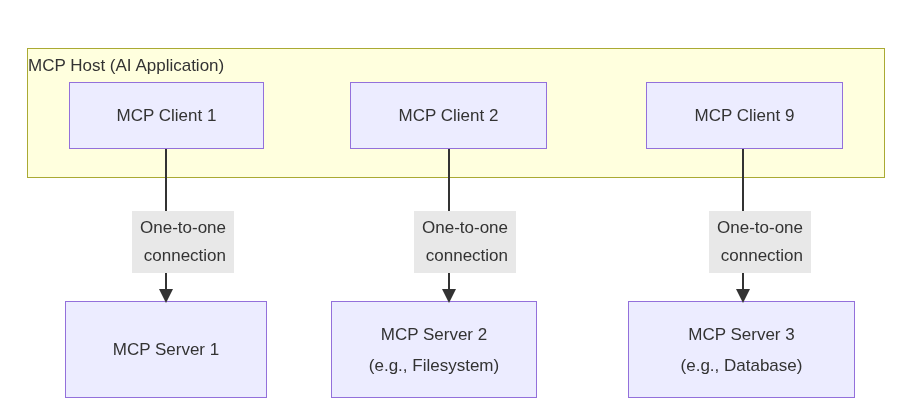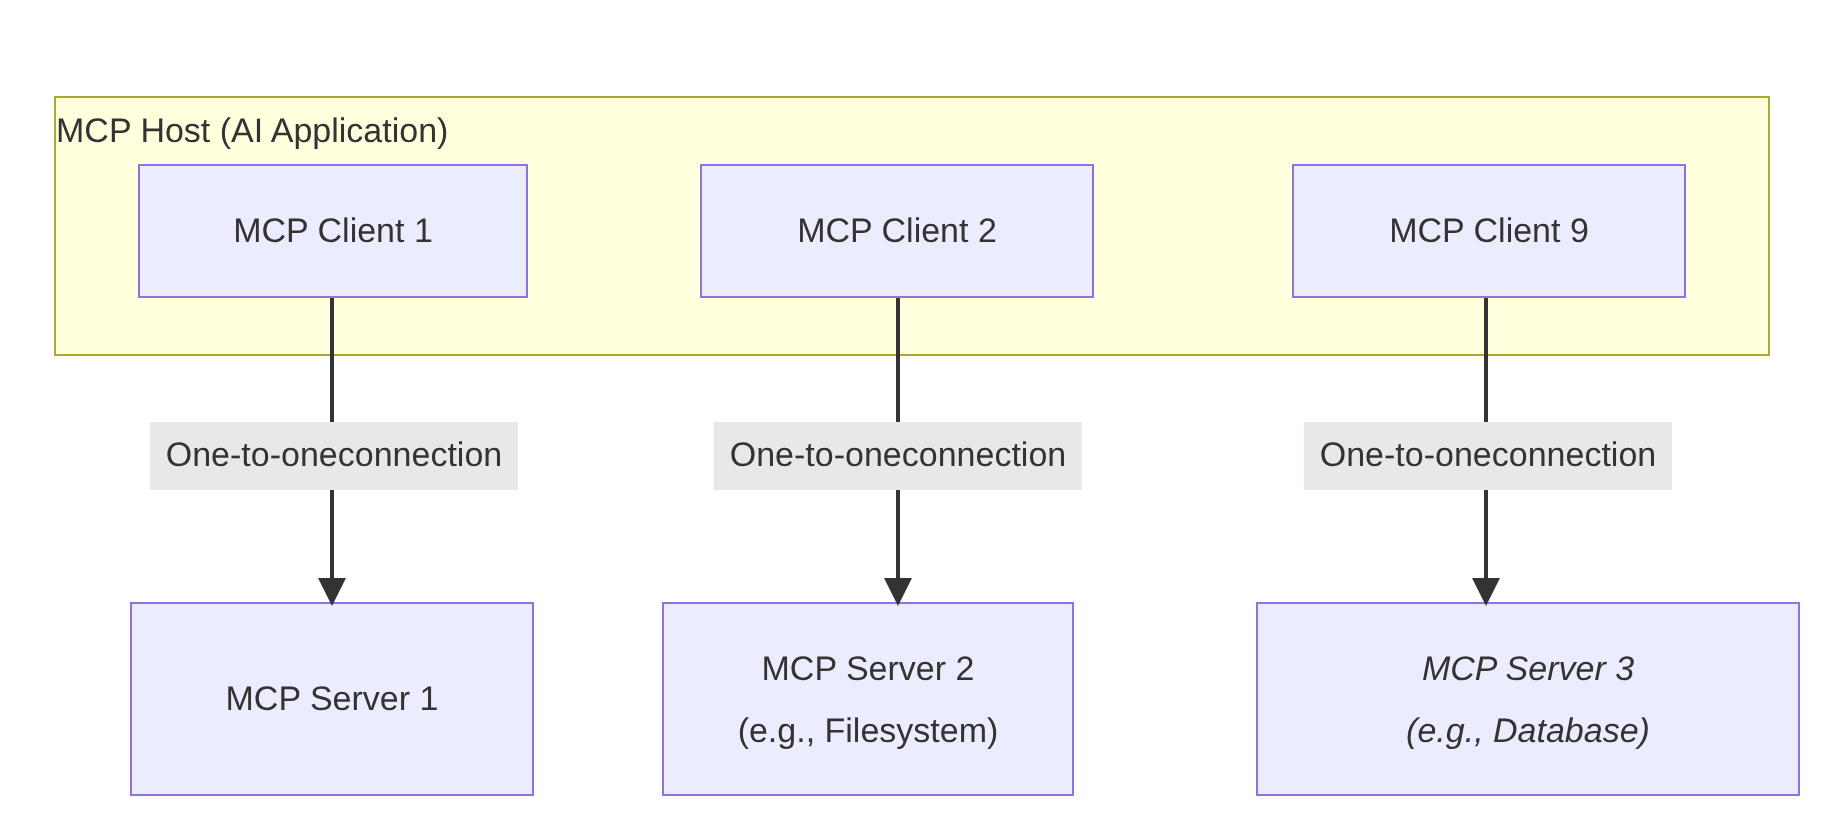--- a/index.html
+++ b/index.html
@@ -53,21 +53,21 @@
     text-align: center;
     line-height: 31px;
   }
   .client { top: 82px; height: 67px; }
   .client.c0 { left: 69px;  width: 195px; }
   .client.c1 { left: 350px; width: 197px; }
   .client.c2 { left: 646px; width: 197px; }
   .server { top: 301px; height: 97px; }
   .server.s0 { left: 65px;  width: 202px; }
   .server.s1 { left: 331px; width: 206px; text-align: right; }
-  .server.s2 { left: 628px; width: 272px; font-style: italic; }
+  .server.s2 { left: 628px; width: 227px; }
   
   .edge-line {
     position: absolute;
     top: 149px;
     width: 2px;
     height: 142px;
     background: var(--edge-color);
     z-index: 1;
   }
   .edge-line.l0 { left: 165px; }
@@ -86,26 +86,28 @@
   .arrowhead.a1 { left: 442px; }
   .arrowhead.a2 { left: 736px; }
   
   .edge-label {
     position: absolute;
     top: 211px;
     transform: translateX(-50%);
     background: var(--label-bg);
     padding: 3px 8px;
     display: flex;
-    align-items: center;
+    flex-direction: column;
+    align-items: flex-end;
     font-size: 17px;
     line-height: 28px;
     color: var(--text-color);
     white-space: nowrap;
     z-index: 2;
+    margin-left: 16px;
   }
   .edge-label.e0 { left: 167px; }
   .edge-label.e1 { left: 449px; }
   .edge-label.e2 { left: 744px; }
 </style>
 </head>
 <body>
 
 <div class="canvas">
 

